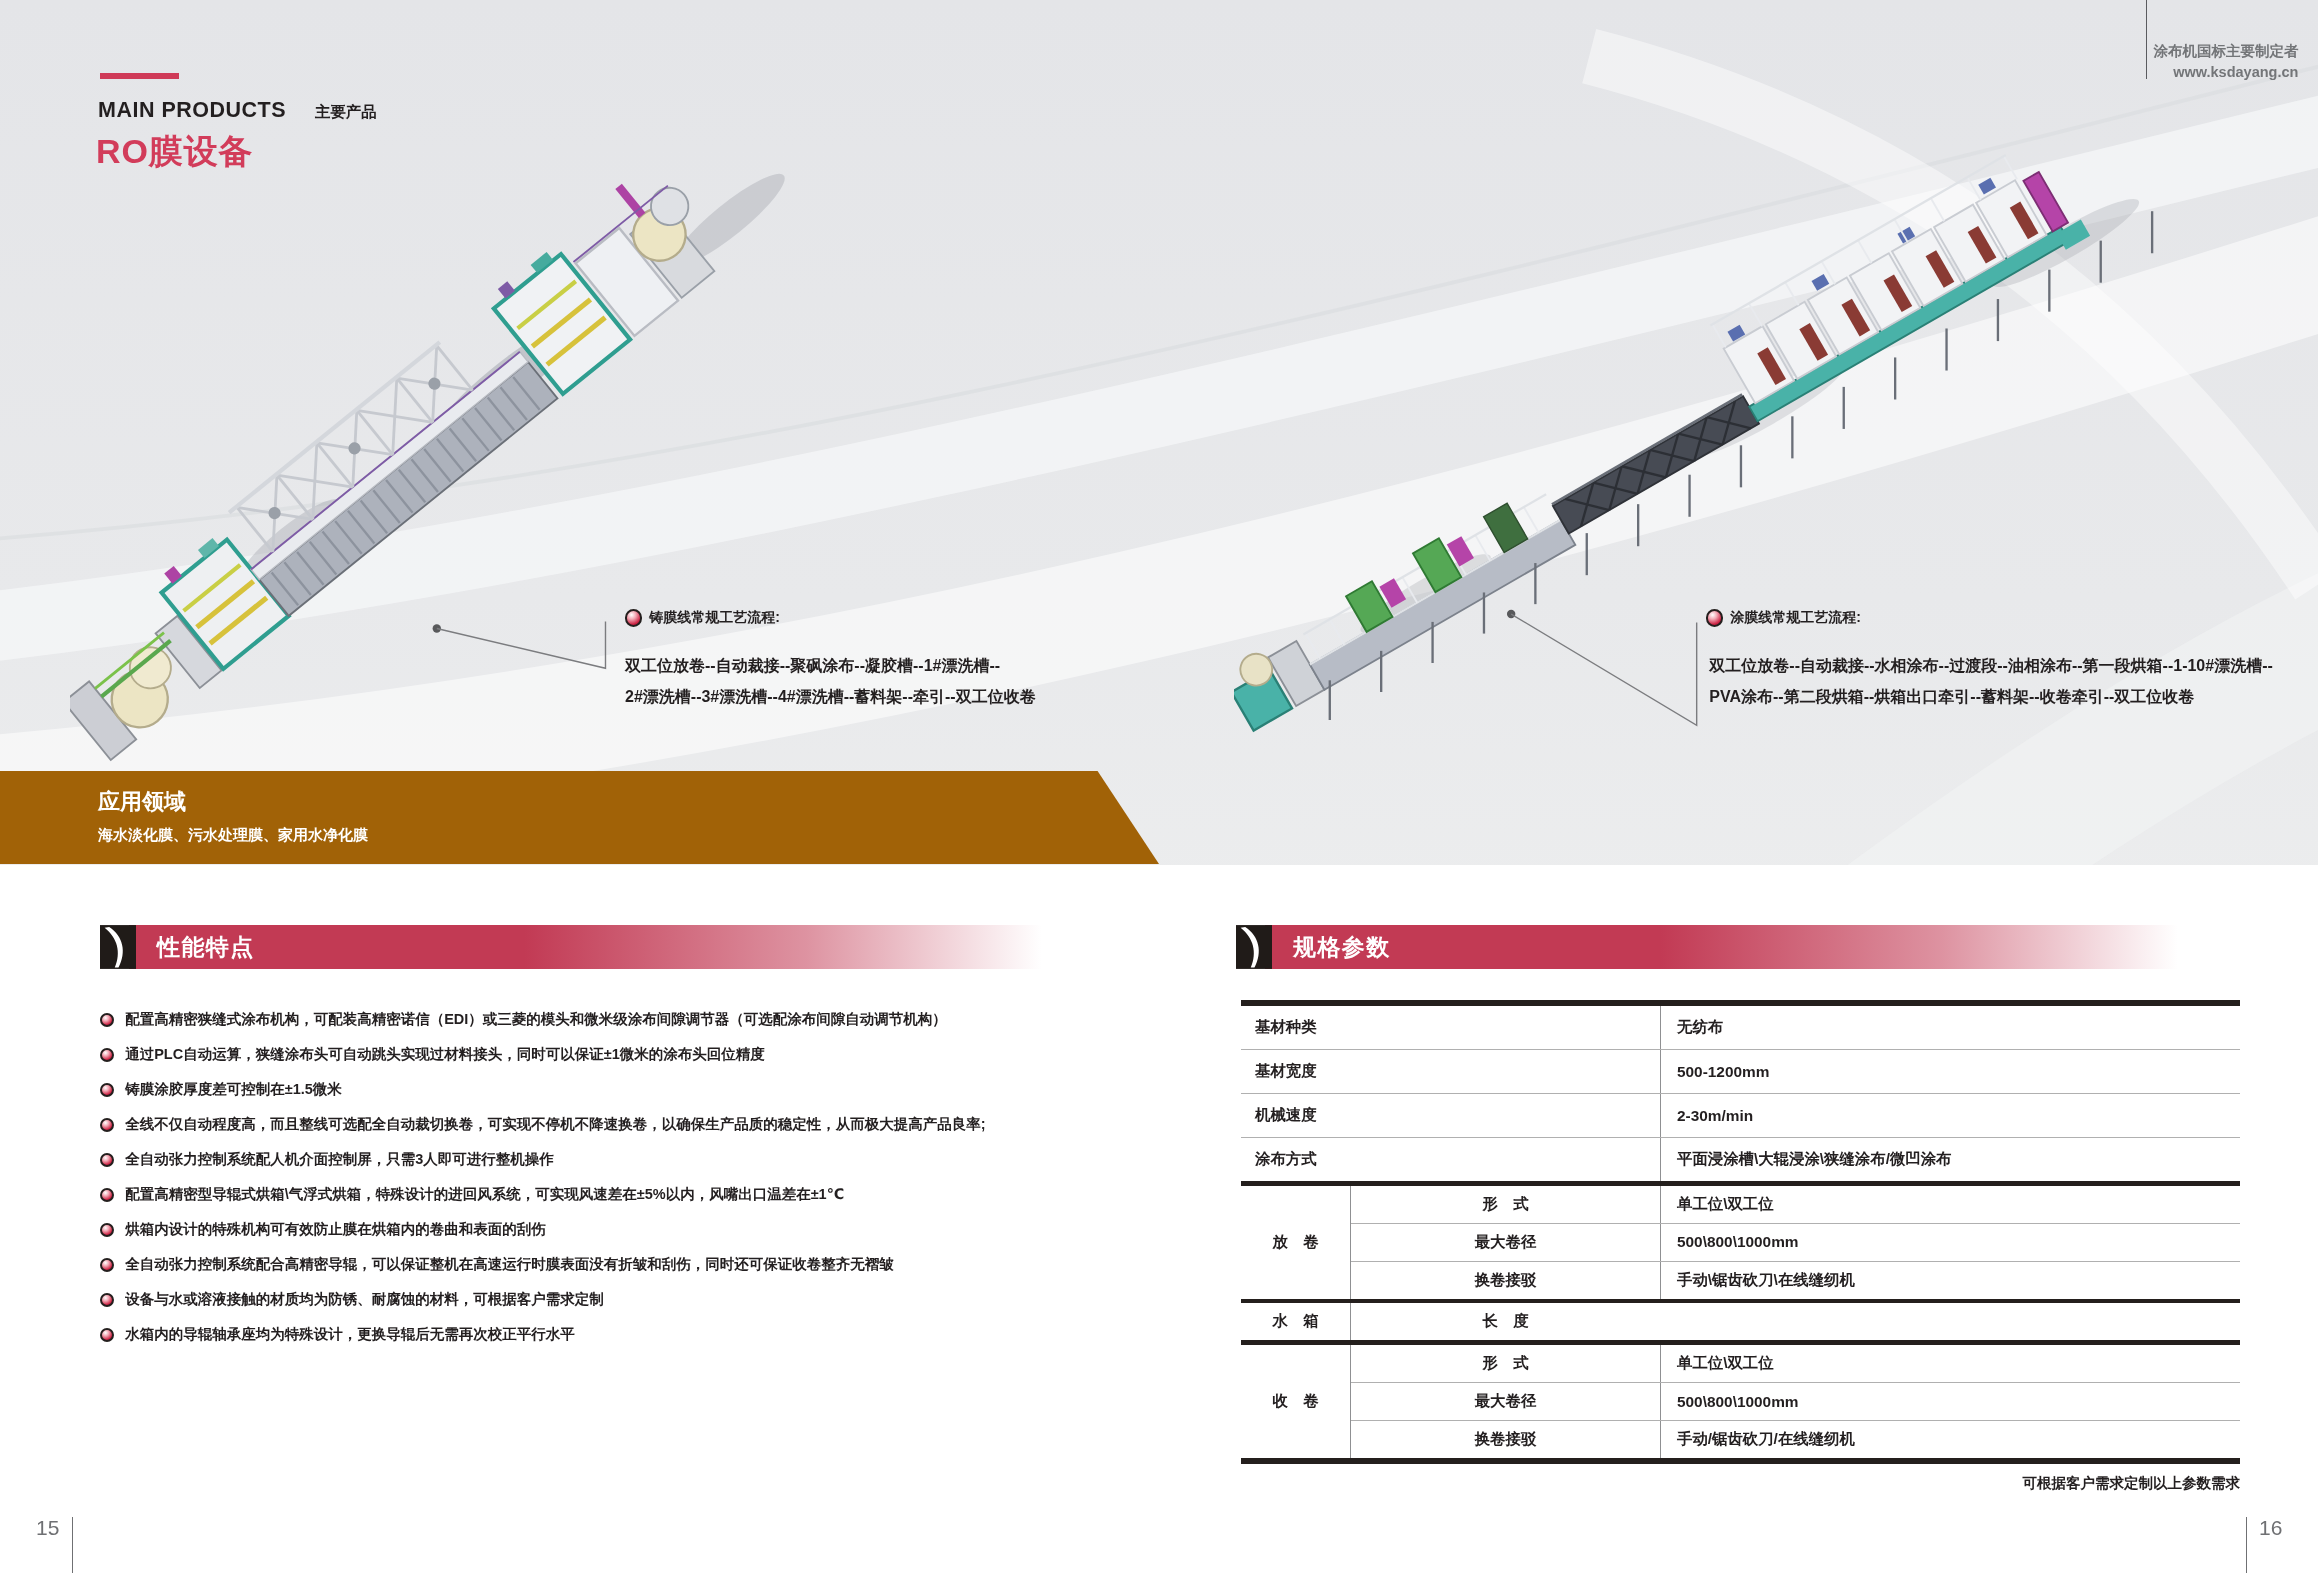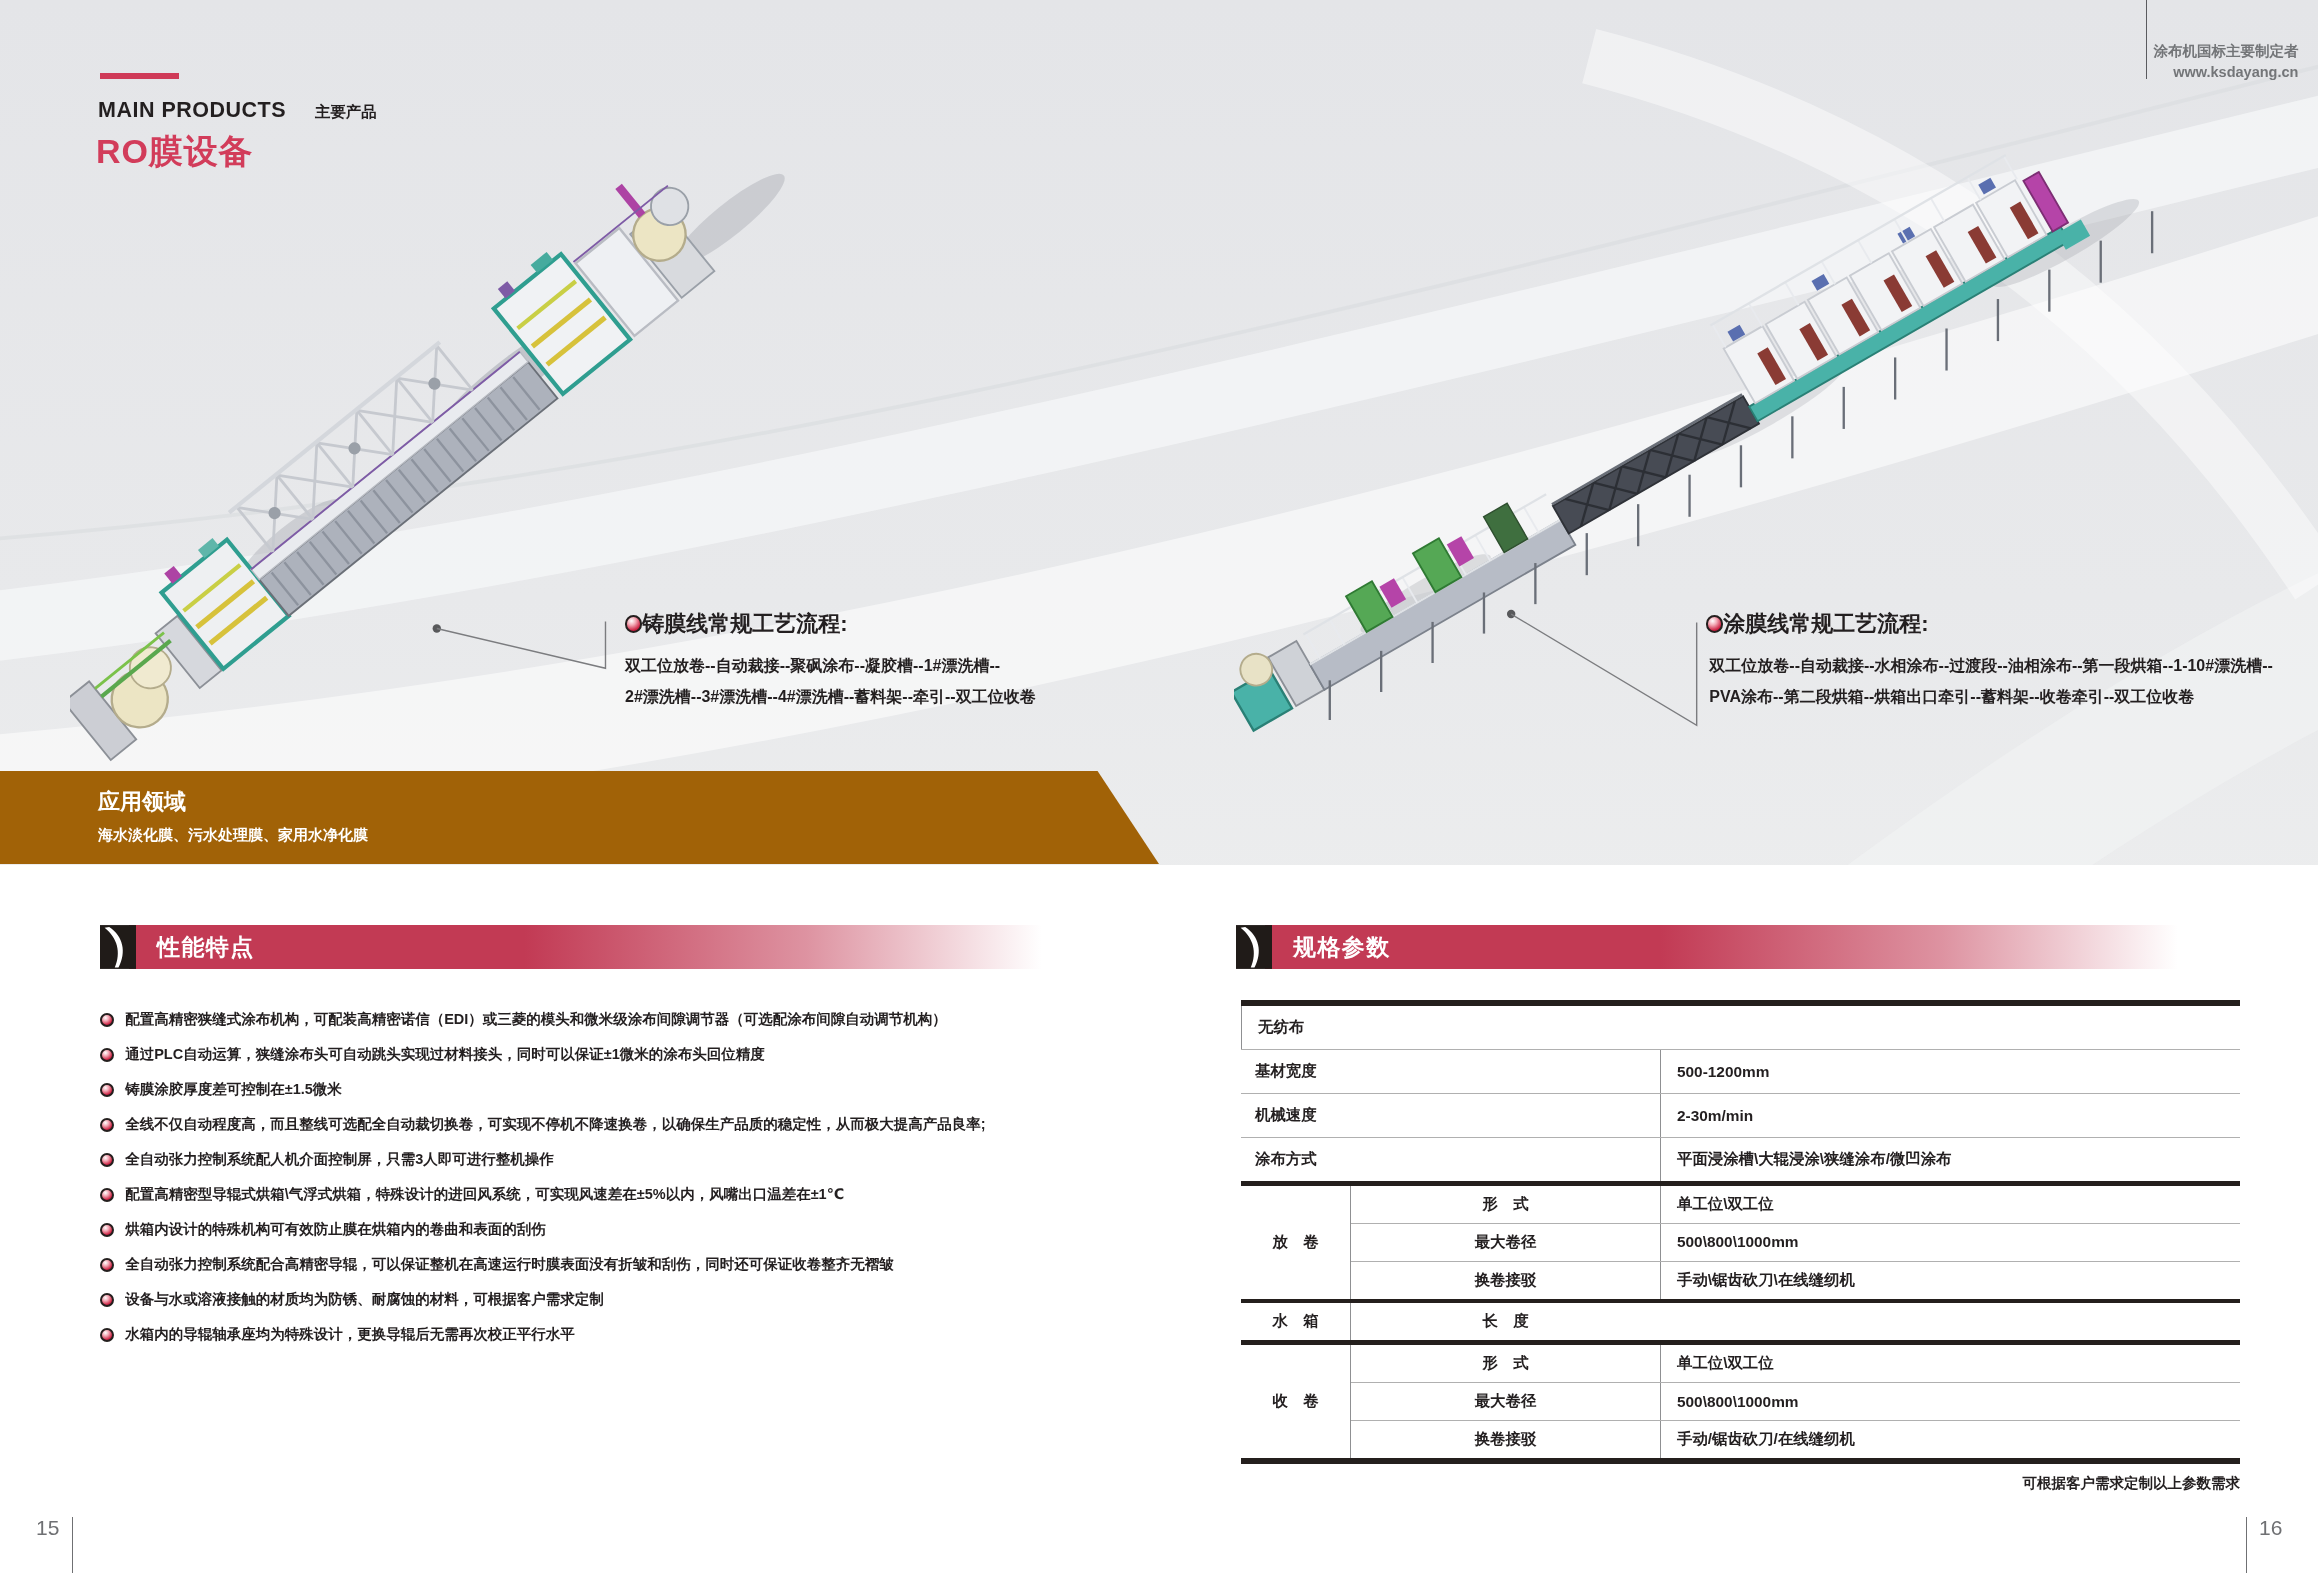--- a/index.html
+++ b/index.html
@@ -27,21 +27,21 @@
   
   .machine{z-index:2;}
 
   
   .sphere{display:inline-block;width:14px;height:14px;border-radius:50%;
     border:2.3px solid #241f1e;box-sizing:border-box;
     background:radial-gradient(circle at 35% 28%,#ffffff 0%,#f3aab6 32%,#cc2243 72%,#8c1430 100%);}
   .callout{z-index:6;}
   .callout .title-row{display:flex;align-items:center;}
   .callout .title-row .sphere{width:17.3px;height:17.3px;border-width:2.8px;flex:0 0 auto;}
-  .callout .title{font-size:22px;font-weight:bold;margin-left:0;color:#231f20;}
+  .callout .title{font-size:14px;font-weight:bold;margin-left:7px;color:#231f20;}
   .callout .flow{font-size:16px;font-weight:bold;color:#231f20;margin-top:0;white-space:nowrap;}
   #callout-cast{left:625px;top:609px;}
   #callout-cast .flow1{position:absolute;left:0;top:47px;}
   #callout-cast .flow2{position:absolute;left:0;top:78px;}
   #callout-coat{left:1706px;top:609px;}
   #callout-coat .flow1{position:absolute;left:3.3px;top:47px;}
   #callout-coat .flow2{position:absolute;left:3.3px;top:78px;}
   #leaders{left:0;top:0;z-index:4;pointer-events:none;}
 
   
@@ -406,20 +406,21 @@
       <span class="sphere"></span>
       <span class="ft">水箱内的导辊轴承座均为特殊设计，更换导辊后无需再次校正平行水平</span>
     </li>
   </ul>
 
 <div id="spec-table" class="abs">
   <div id="spec-table-body">
       <div class="t-bar"></div>
       <div class="">
         <div class="s-row">
+          <div class="lbl">基材种类</div>
           <div class="val">无纺布</div>
         </div>
         <div class="s-row">
           <div class="lbl">基材宽度</div>
           <div class="val">500-1200mm</div>
         </div>
         <div class="s-row">
           <div class="lbl">机械速度</div>
           <div class="val">2-30m/min</div>
         </div>

